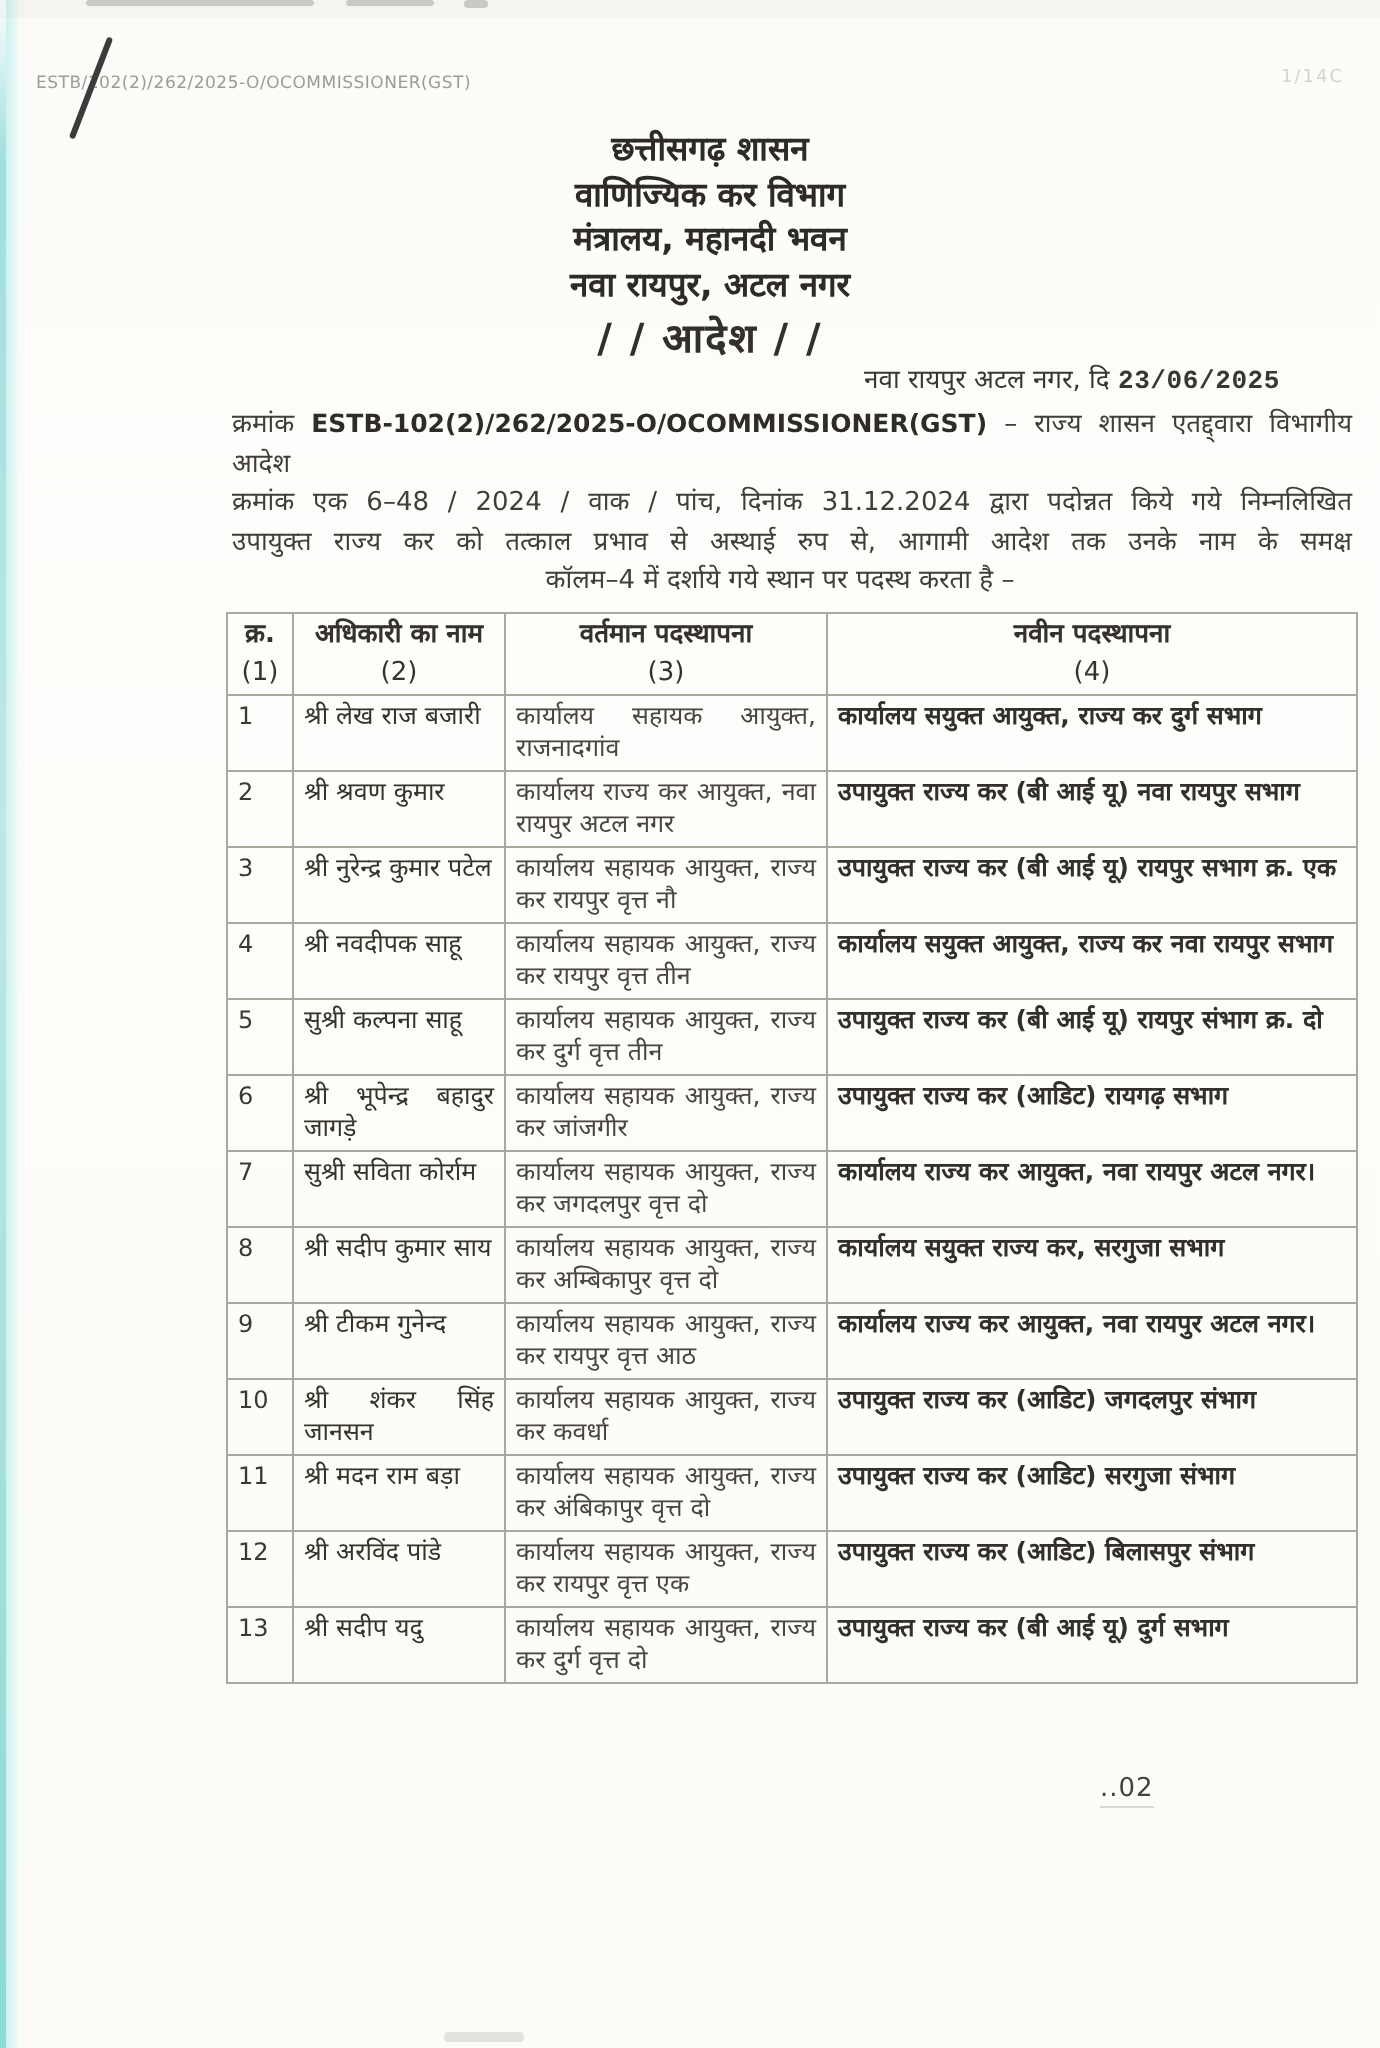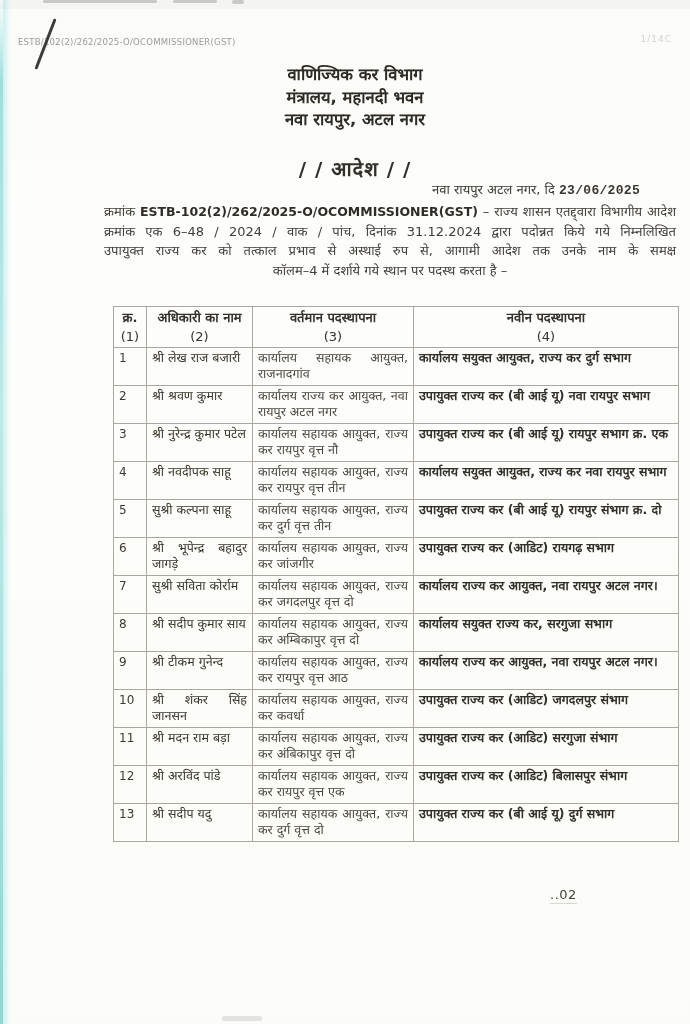--- a/index.html
+++ b/index.html
@@ -44,21 +44,21 @@
   }
   .place-date {
     position:absolute; top:180px; right:50px; font-size:13px; color:#3a3731; font-weight:500;
   }
   .place-date .date { font-weight:700; letter-spacing:.3px;font-family:Liberation Mono, monospace; }
 
   .order-body {
     position:absolute; left:104px; top:202px; width:572px;
     font-size:13px; line-height:19.5px; color:#413e38;
   }
-  .order-body .jline { text-align:justify; text-align-last:justify; }
+  .order-body .jline { text-align:justify; text-align-last:justify;margin-left:12px; }
   .order-body .lastline { text-align:center; }
   .order-body .refbold { font-weight:700; font-size:12.5px; color:#2f2c27; }
 
   table.postings {
     position:absolute; left:113px; top:277px; width:565px;
     border-collapse:collapse; table-layout:fixed;
     font-size:12.5px; line-height:16.5px;margin-top:29px;
   }
   table.postings th, table.postings td { border:1px solid #aba79f; }
   table.postings th {
@@ -85,20 +85,21 @@
   <div class="smudge s1"></div>
   <div class="smudge s2"></div>
   <div class="smudge s3"></div>
   <div class="smudge s4"></div>
 
   <div class="ref-line">ESTB/102(2)/262/2025-O/OCOMMISSIONER(GST)</div>
   <div class="pen-stroke"></div>
   <div class="corner-note">1/14C</div>
 
   <div class="letterhead">
+    <div>छत्तीसगढ़ शासन</div>
     <div>वाणिज्यिक कर विभाग</div>
     <div>मंत्रालय, महानदी भवन</div>
     <div>नवा रायपुर, अटल नगर</div>
   </div>
 
   <div class="order-title">/ /   आदेश   / /</div>
 
   <div class="place-date">
     <span>नवा रायपुर अटल नगर, दि</span>
     <span class="date">23/06/2025</span>

